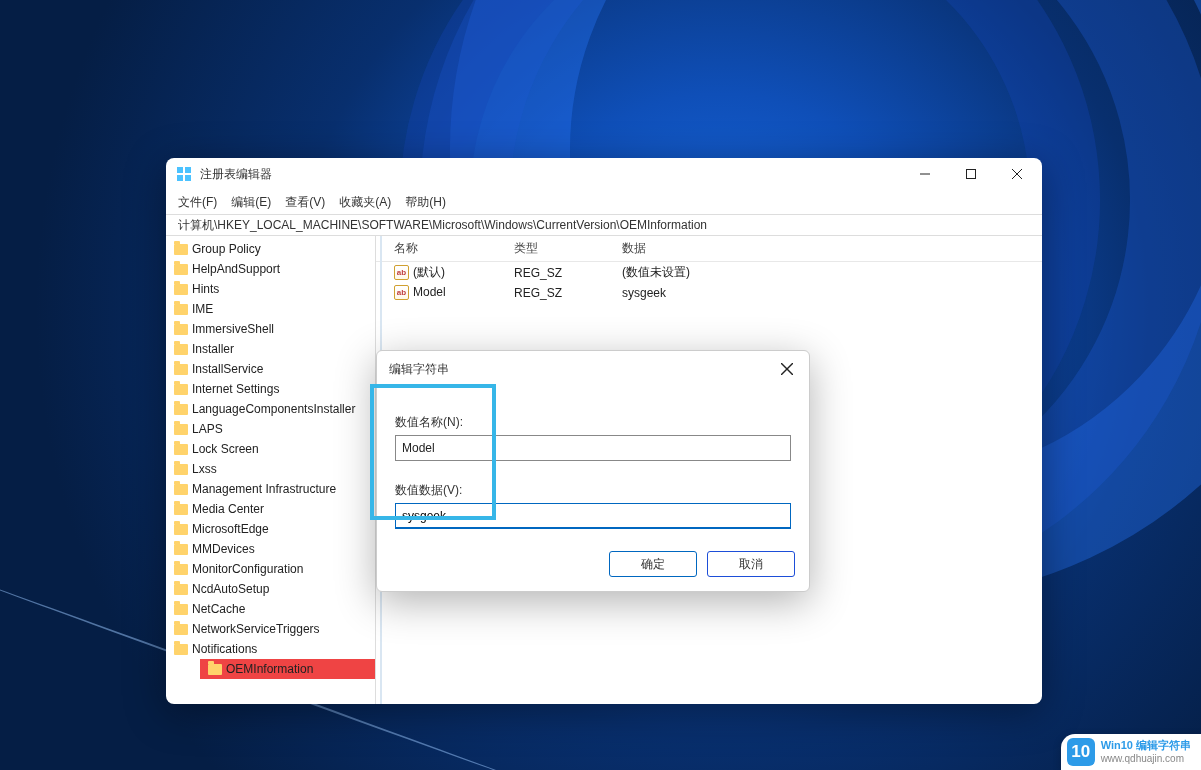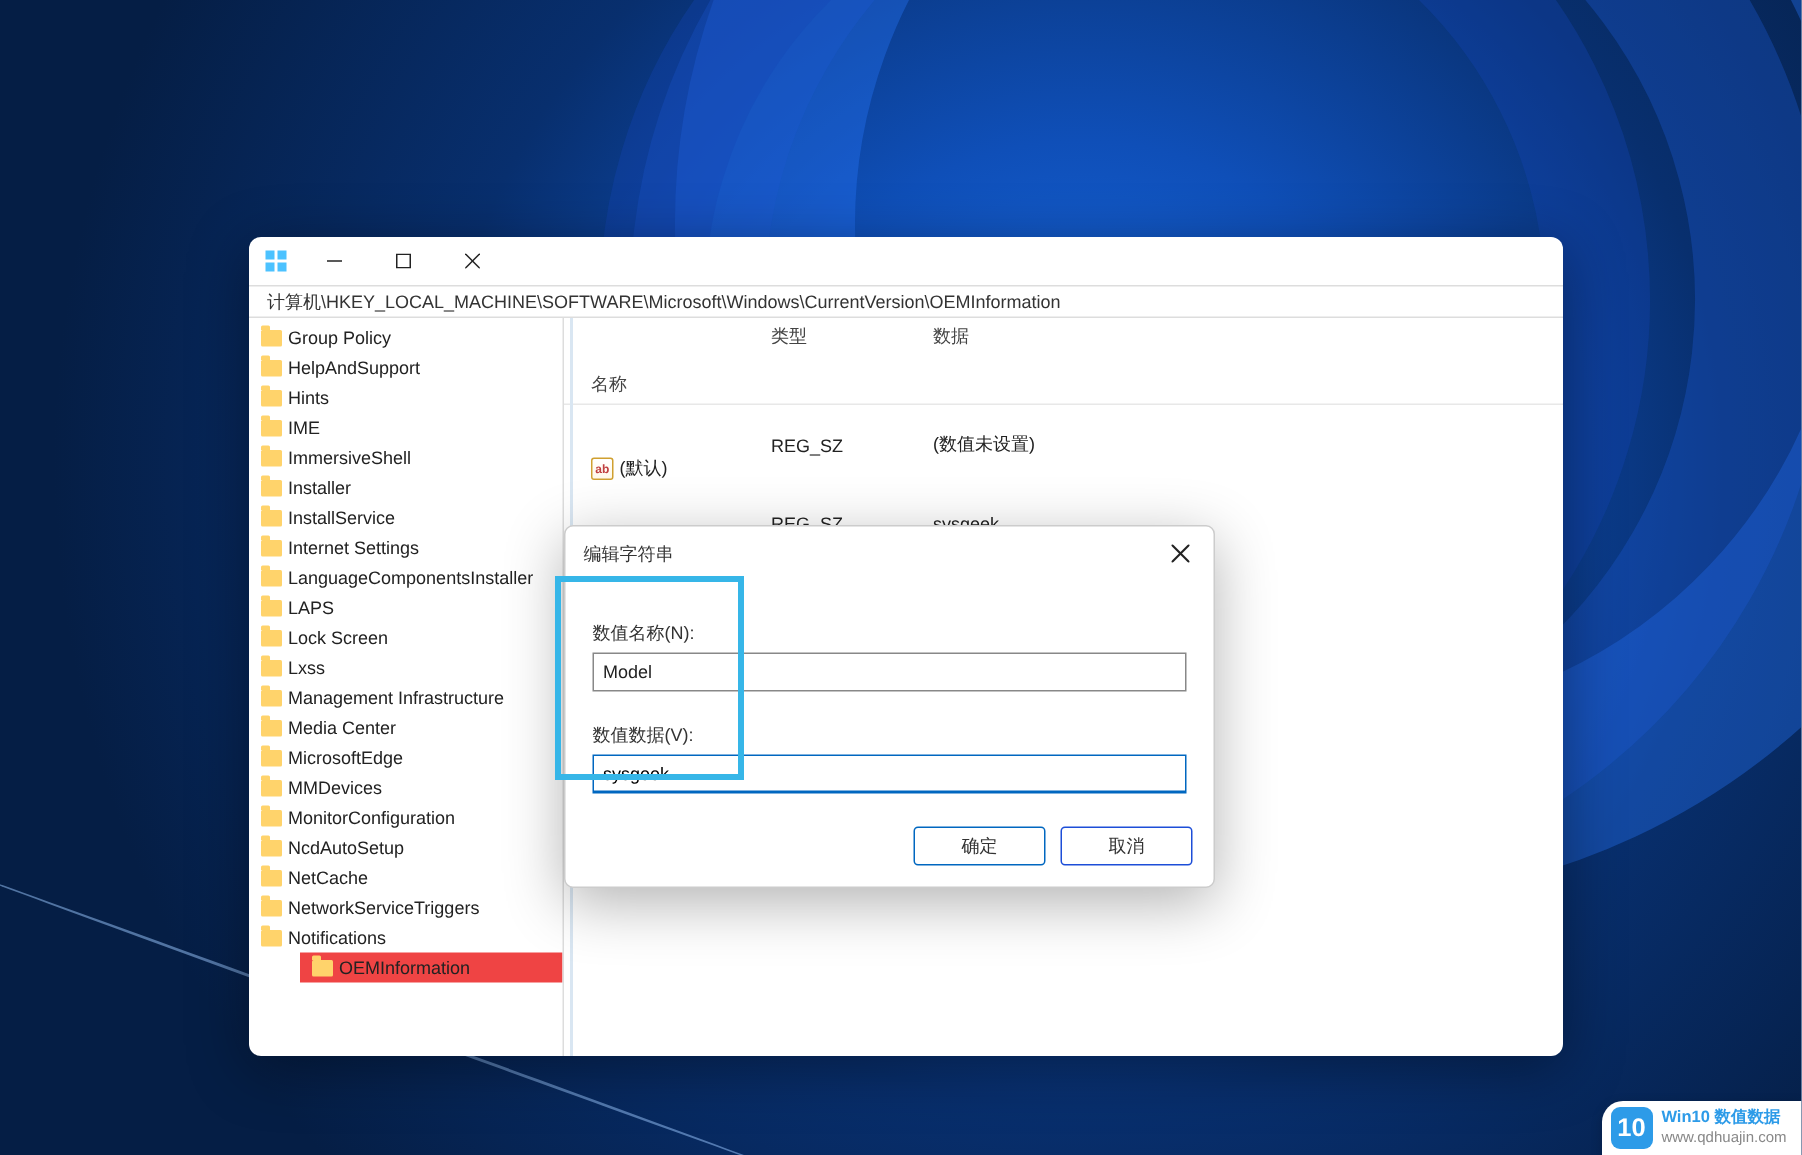--- a/index.html
+++ b/index.html
@@ -38,21 +38,21 @@
 .tree-panel::-webkit-scrollbar-thumb { background:#c1c1c1; border-radius:8px; }
 .tree-item { font-size:12px; color:#222; padding:1px 4px 1px 8px; white-space:nowrap; display:flex; align-items:center; cursor:default; line-height:18px; }
 .tree-item.selected { background:#ef4444;margin-left:34px; }
 .folder-icon { width:14px; height:11px; background:#ffd36b; border-radius:1px; margin-right:4px; display:inline-block; position:relative; }
 .folder-icon::before { content:""; position:absolute; top:-3px; left:0; width:6px; height:3px; background:#ffd36b; border-radius:1px 1px 0 0; }
 
 .grid-panel { flex:1; display:flex; flex-direction:column; position:relative; }
 .grid-left-gutter { position:absolute; left:0; top:0; bottom:0; width:6px; border-right:2px solid #d9e6f2; }
 .grid-header { display:flex; font-size:12px; color:#444; border-bottom:1px solid #e8e8e8; padding-left:10px; }
 .grid-header div { padding:4px 8px; }
-.col-name { width:120px;margin-top:32px; }
+.col-name { width:120px; }
 .col-type { width:108px; }
 .col-data { flex:1; }
 .grid-row { display:flex; font-size:12px; color:#222; padding-left:10px; align-items:center; }
 .grid-row div { padding:2px 8px; }
 .reg-icon { width:15px; height:15px; display:inline-flex; align-items:center; justify-content:center; margin-right:4px; font-size:8px; vertical-align:middle; }
 .reg-icon .box { width:15px; height:15px; border:1px solid #d0a030; border-radius:2px; background:linear-gradient(#fff,#fff8e8); display:flex; align-items:center; justify-content:center; color:#c04040; font-weight:bold; font-size:8px; }
 
 .dialog {
   position:absolute; left:376px; top:350px; width:434px; background:#fff;
   border:1px solid #ccc; border-radius:6px; box-shadow:0 10px 40px rgba(0,0,0,0.3);
@@ -91,40 +91,48 @@
 <div class="window">
   <div class="titlebar">
     <span class="icon">
       <svg viewBox="0 0 16 16">
           <rect x="1" y="1" width="6" height="6" fill="#4cc2ff"></rect>
           <rect x="9" y="1" width="6" height="6" fill="#4cc2ff"></rect>
           <rect x="1" y="9" width="6" height="6" fill="#4cc2ff"></rect>
           <rect x="9" y="9" width="6" height="6" fill="#4cc2ff"></rect>
         </svg>
     </span>
+    <span class="title-text">注册表编辑器</span>
     <div class="winbtns">
       <div class="winbtn">
           <svg viewBox="0 0 10 10">
             <line x1="0" y1="5" x2="10" y2="5" stroke="#222" stroke-width="1"></line>
           </svg>
         </div>
       <div class="winbtn">
           <svg viewBox="0 0 10 10">
             <rect x="0.5" y="0.5" width="9" height="9" fill="none" stroke="#222" stroke-width="1"></rect>
           </svg>
         </div>
       <div class="winbtn">
           <svg viewBox="0 0 10 10">
             <line x1="0" y1="0" x2="10" y2="10" stroke="#222" stroke-width="1"></line>
             <line x1="10" y1="0" x2="0" y2="10" stroke="#222" stroke-width="1"></line>
           </svg>
         </div>
     </div>
   </div>
 
+  <div class="menubar">
+    <span>文件(F)</span>
+    <span>编辑(E)</span>
+    <span>查看(V)</span>
+    <span>收藏夹(A)</span>
+    <span>帮助(H)</span>
+  </div>
 
   <div class="pathbar">
     <span>计算机\HKEY_LOCAL_MACHINE\SOFTWARE\Microsoft\Windows\CurrentVersion\OEMInformation</span>
   </div>
 
   <div class="content">
     <div class="tree-panel" id="tree-panel">
         <div class="tree-item">
           <span class="folder-icon"></span>
           <span>Group Policy</span>
@@ -261,16 +269,16 @@
     <div class="dlg-btn primary">确定</div>
     <div class="dlg-btn">取消</div>
   </div>
 </div>
 
 <div class="highlight-box"></div>
 
 <div class="watermark">
   <div class="wm-badge">10</div>
   <div class="wm-text">
-    <div class="l1">Win10 数值数据</div>
+    <div class="l1">Win10 编辑字符串</div>
     <div class="l2">www.qdhuajin.com</div>
   </div>
 </div>
 
 </body></html>

